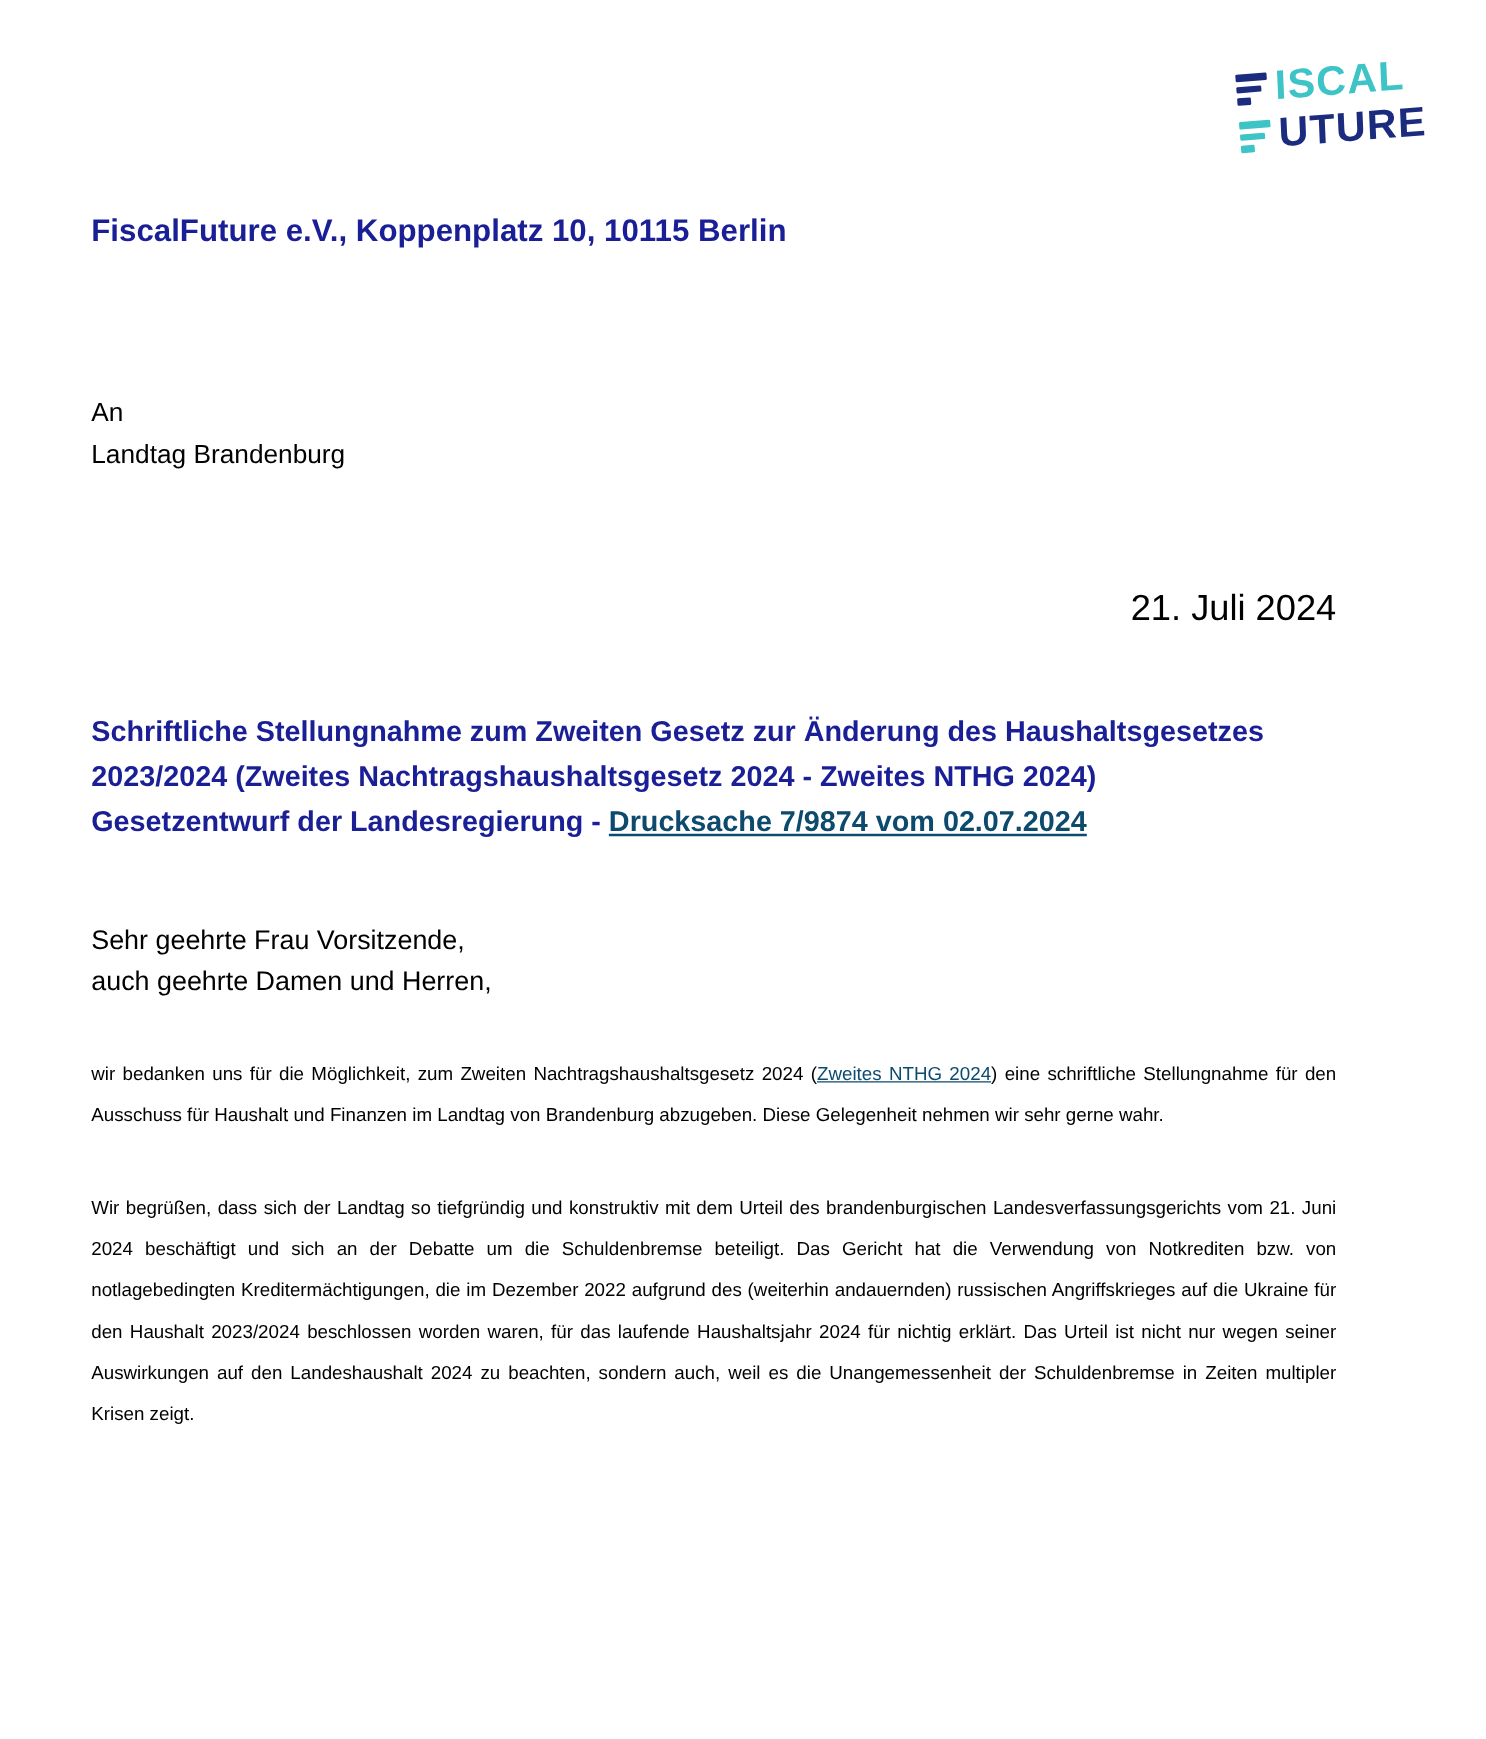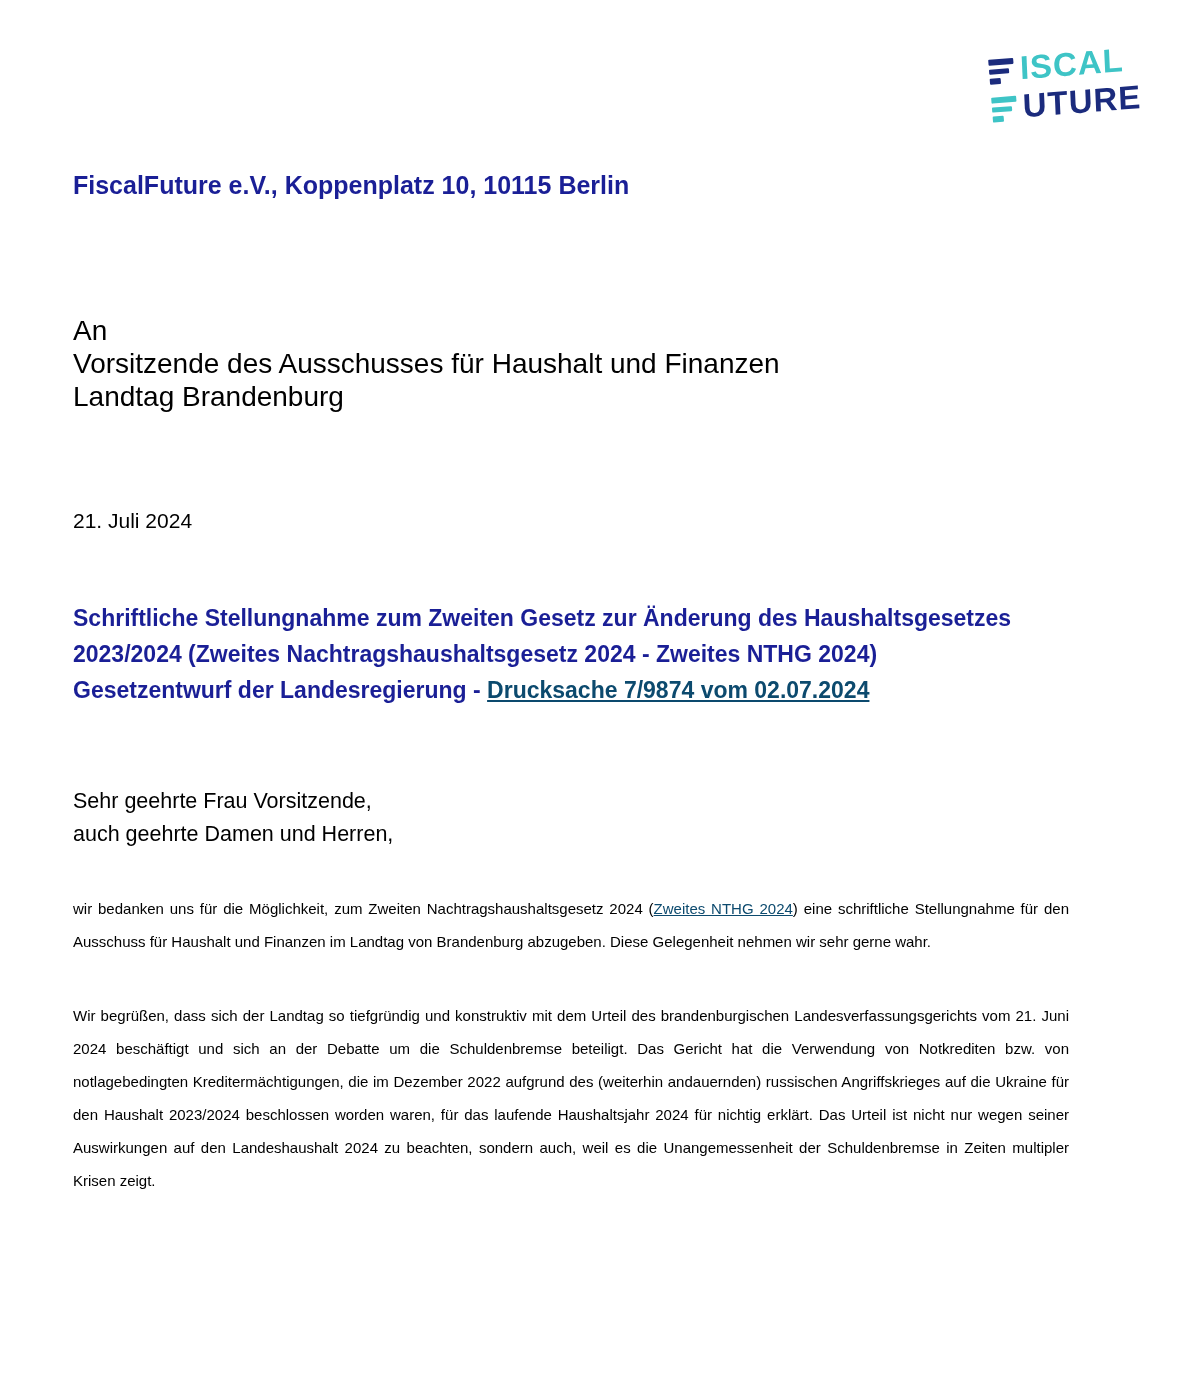--- a/index.html
+++ b/index.html
@@ -53,43 +53,43 @@
   .content { padding: 170px 120px 0 73px; }
 
   .sender {
     font-size: 25px;
     font-weight: bold;
     line-height: 30px;
     color: #1A1F96;
   }
   .recipient {
     margin-top: 114px;
-    font-size: 28px;
+    font-size: 21px;
     line-height: 33px;
   }
   .date-row {
     margin-top: 91px;
-    text-align: left;
-    font-size: 21px;
+    text-align: right;
+    font-size: 29px;
     line-height: 33px;
   }
   .subject {
     margin-top: 63px;
     font-size: 23px;
     font-weight: bold;
     line-height: 36px;
     color: #1A1F96;
   }
   .subject a, .para a {
     color: #0c4a6e;
     text-decoration: underline;
     cursor: pointer;
   }
   .salutation {
-    margin-top: 77px;
+    margin-top: 61px;
     font-size: 21.5px;
     line-height: 33px;
   }
   .para {
     margin-top: 41px;
     font-size: 15px;
     line-height: 33px;
     text-align: justify;
   }
 </style>
@@ -116,21 +116,20 @@
       <span class="logo-word word-navy">UTURE</span>
     </div>
   </div>
 
   <div class="content">
 
     <div class="sender">FiscalFuture e.V., Koppenplatz 10, 10115 Berlin</div>
 
     <div class="recipient">
       <div>An</div>
-      <div>Vorsitzende des Ausschusses für Haushalt und Finanzen</div>
       <div>Landtag Brandenburg</div>
     </div>
 
     <div class="date-row">21. Juli 2024</div>
 
     <div class="subject">
       <div>Schriftliche Stellungnahme zum Zweiten Gesetz zur Änderung des Haushaltsgesetzes</div>
       <div>2023/2024 (Zweites Nachtragshaushaltsgesetz 2024 - Zweites NTHG 2024)</div>
       <div><span>Gesetzentwurf der Landesregierung - </span><a href="#">Drucksache 7/9874 vom 02.07.2024</a></div>
     </div>

